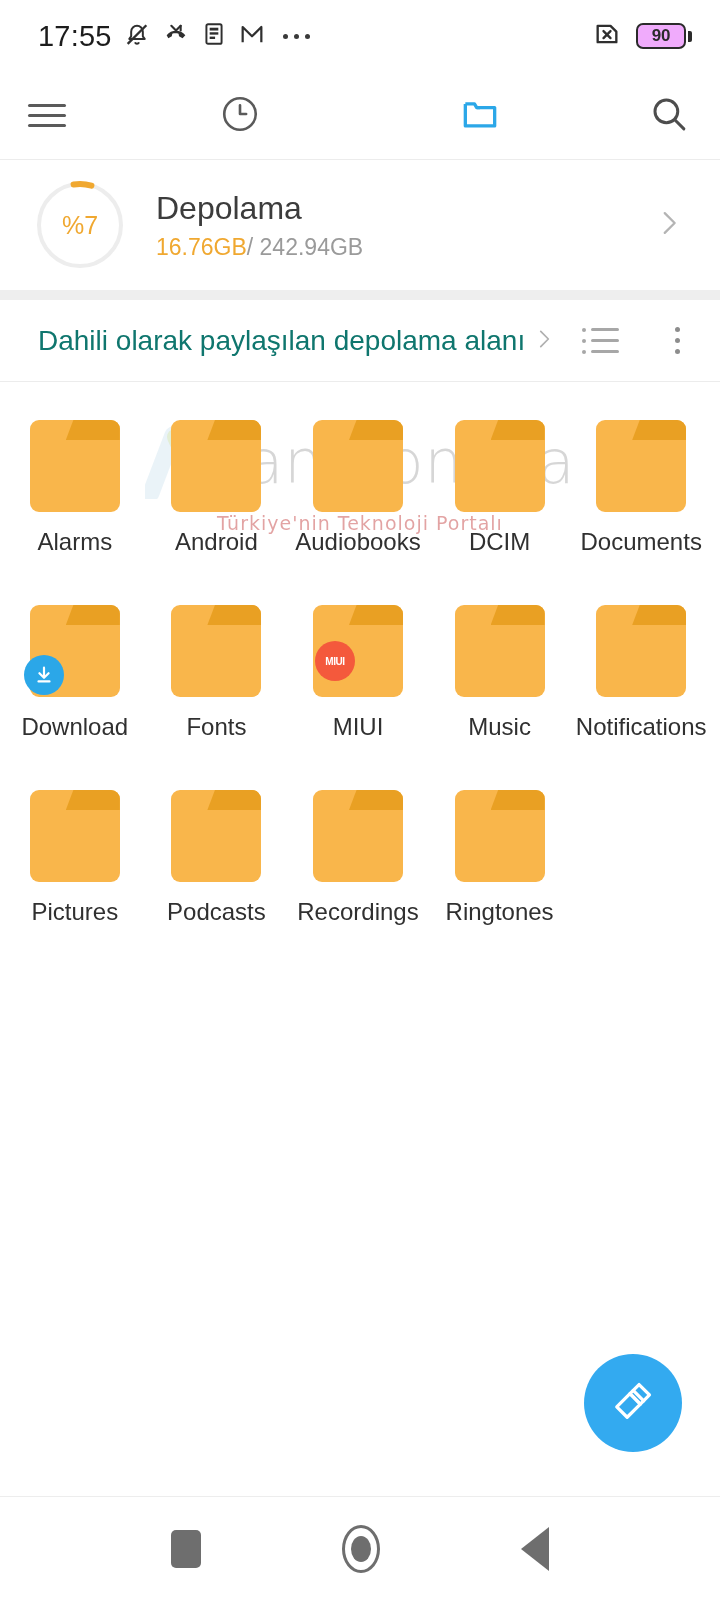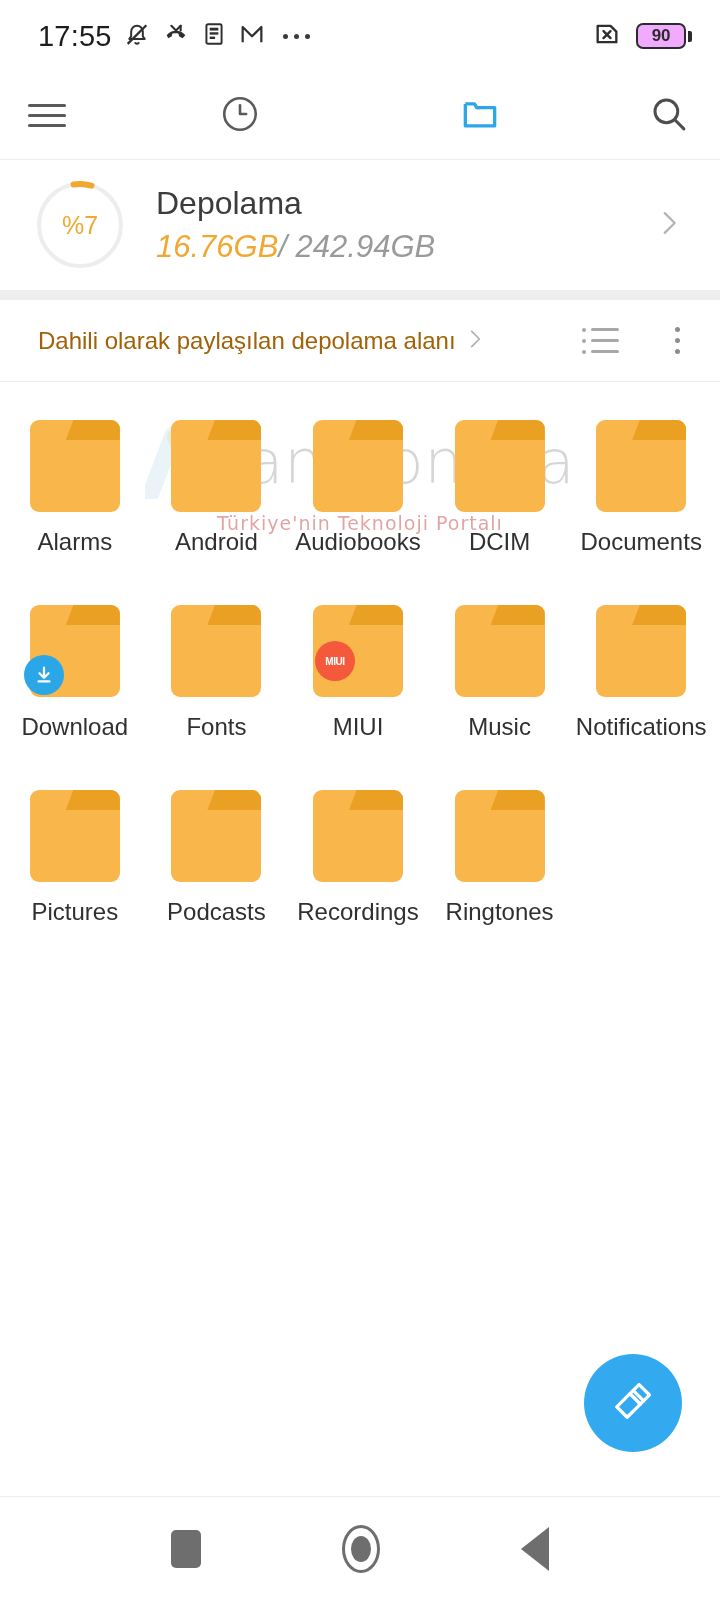--- a/index.html
+++ b/index.html
@@ -56,34 +56,34 @@
     background: #fff;
   }
   .ring { width: 92px; height: 92px; position: relative; flex: 0 0 92px; }
   .ring svg { display: block; }
   .ring-label {
     position: absolute; inset: 0; display: flex; align-items: center; justify-content: center;
     font-size: 25px; color: #F0A830;
   }
   .storage-text { margin-left: 30px; display: flex; flex-direction: column; gap: 7px; }
   .storage-title { font-size: 32px; color: #3c3c3c; }
-  .storage-sub { font-size: 31px; color: #9a9a9a; font-style: italic; }
+  .storage-sub { font-size: 23px; color: #9a9a9a; }
   .storage-used { color: #F0A830; }
   .chev-right { margin-left: auto; }
 
   .spacer-band { height: 10px; background: #eeeeee; }
 
   
   .breadcrumb-bar {
     height: 82px; display: flex; align-items: center;
     padding: 0 30px 0 38px;
     border-bottom: 1px solid #ececec;
   }
   .crumb { display: flex; align-items: center; gap: 6px; }
-  .crumb-text { font-size: 24px; color: #a16207; }
+  .crumb-text { font-size: 28px; color: #0f766e; }
   .crumb-actions { margin-left: auto; display: flex; align-items: center; gap: 46px; }
   .list-icon { display: flex; flex-direction: column; gap: 7px; }
   .list-icon .row { display: flex; align-items: center; gap: 5px; }
   .list-icon .row i { width: 4px; height: 4px; background: #a7a7a7; border-radius: 50%; display: block; }
   .list-icon .row b { width: 28px; height: 3px; background: #a7a7a7; border-radius: 2px; display: block; }
   .dots-v { display: flex; flex-direction: column; gap: 6px; padding: 4px 10px; }
   .dots-v i { width: 5px; height: 5px; border-radius: 50%; background: #8d8d8d; display: block; }
 
   
   .watermark {

